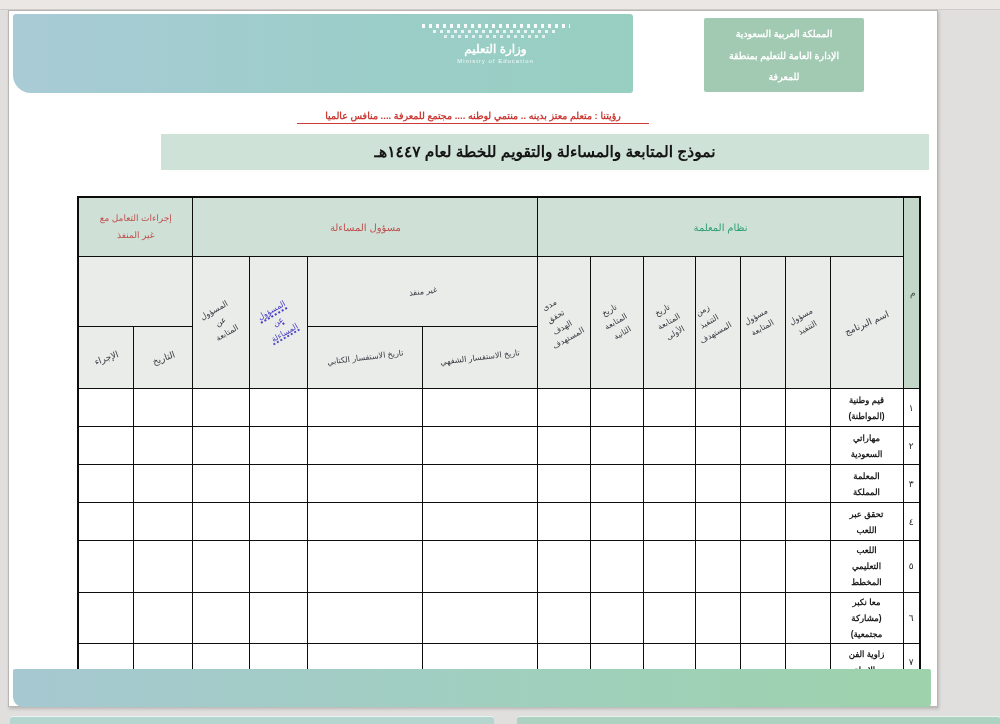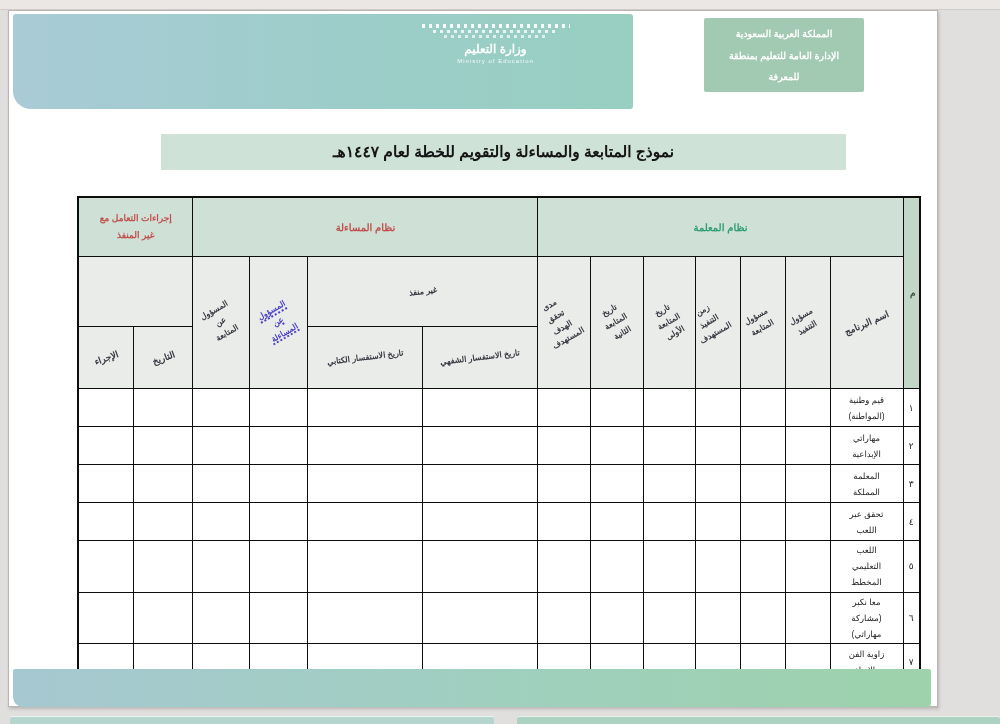--- a/index.html
+++ b/index.html
@@ -1,56 +1,56 @@
 <!DOCTYPE html>
 <html lang="ar" dir="rtl"><head>
 <meta charset="utf-8">
 <style>
   html,body{margin:0;padding:0;}
   body{font-family:"Liberation Sans", sans-serif; background:#d6d4d2;}
   .stage{position:relative;width:1000px;height:724px;overflow:hidden;background:#e1dfdd;direction:rtl;}
   .top-strip{position:absolute;left:0;top:0;width:1000px;height:9px;background:#eae7e4;border-bottom:1px solid #cfccc9;}
   .page{position:absolute;left:8px;top:10px;width:930px;height:697px;background:#ffffff;border:1px solid #b8b5b2;box-sizing:border-box;box-shadow:1px 2px 3px rgba(0,0,0,.18);}
   
-  .band-top{position:absolute;left:4px;top:3px;width:620px;height:95px;
+  .band-top{position:absolute;left:4px;top:3px;width:620px;height:79px;
     background:linear-gradient(90deg,#a9cbd6 0%,#9ccdc9 55%,#97cfc1 100%);
     border-radius:3px 3px 3px 18px;}
   .logo{position:absolute;left:400px;top:8px;width:165px;height:64px;text-align:center;color:#fff;}
   .logo-dots div{margin:2px auto;background:repeating-linear-gradient(90deg,#fdfefe 0 3px,rgba(255,255,255,0) 3px 7px);height:4px;opacity:.95;}
   .d1{width:148px;} .d2{width:126px;height:3px!important;opacity:.8!important;} .d3{width:104px;height:3px!important;opacity:.7!important;}
   .logo-title{font-size:12px;font-weight:bold;letter-spacing:2px;margin-top:4px;}
   .logo-sub{font-size:6px;letter-spacing:1px;opacity:.9;margin-top:2px;}
   .gov-box{position:absolute;left:695px;top:7px;width:160px;height:74px;background:#a2cab3;border-radius:2px;
     display:flex;flex-direction:column;justify-content:space-evenly;align-items:center;color:#fff;font-weight:bold;font-size:9.5px;text-align:center;}
   .vision{position:absolute;left:0;top:94px;width:100%;text-align:center;}
   .vision span{display:inline-block;color:#cc3b36;font-weight:bold;font-size:9.5px;border-bottom:1.5px solid #cc3b36;padding:0 28px 2px 28px;}
-  .title-box{position:absolute;left:152px;top:123px;width:685px;height:36px;background:#cfe2d8;border-radius:1px;
+  .title-box{position:absolute;left:152px;top:123px;width:768px;height:36px;background:#cfe2d8;border-radius:1px;
     display:flex;align-items:center;justify-content:center;font-size:15.5px;font-weight:bold;color:#151515;}
   
   table.ft{position:absolute;right:16px;top:185px;width:842px;border-collapse:collapse;table-layout:fixed;direction:rtl;}
   table.ft, .ft th, .ft td{border:1.6px solid #0d0d0d;}
   table.ft{border-width:2.5px;}
-  .ft th{padding:12px;font-weight:bold;overflow:visible;margin-top:8px;}
+  .ft th{padding:12px;font-weight:normal;overflow:visible;margin-top:8px;}
   .ft td{padding:0;}
   .hA{height:45px;} .hB{height:70px;} .hC{height:62px;}
   .sec{background:#cfe0d7;font-weight:bold;font-size:10px;}
   .sec.green{color:#2f9e74;}
   .sec.red{color:#c0504d;}
   .serial-h{background:#c3d7c9;color:#3a4a42;font-size:9px;font-weight:bold;}
   .sub{background:#e9ece8;color:#3a3a44;font-size:8px;vertical-align:middle;text-align:center;}
   .tilt{display:inline-block;white-space:pre-line;line-height:1.6;transform:rotate(-30deg);}
   .tilt-one{display:inline-block;transform:rotate(-24deg);font-size:9px;}
   .tilt-sm{display:inline-block;transform:rotate(-7deg);}
   .tilt-md{display:inline-block;transform:rotate(-20deg);font-size:9px;}
   .blue-lbl{color:#4a3fc4;text-decoration:underline dotted 1.5px;text-underline-offset:2px;}
   .actions-hdr{font-size:9px;line-height:1.9;white-space:pre-line;}
   tbody tr{height:38px;}
   td.cell{background:#fff;text-align:center;vertical-align:middle;}
   td.num{font-size:9px;color:#222;}
-  td.prog{font-size:8.5px;color:#1c1c1c;line-height:1.9;padding:1px 12px;white-space:normal;}
+  td.prog{font-size:8.5px;color:#1c1c1c;line-height:1.9;padding:1px 12px;white-space:normal;font-weight:bold;}
   
   .band-bottom{position:absolute;left:4px;top:658px;width:918px;height:38px;
     background:linear-gradient(90deg,#a6c8d1 0%,#9fd0bc 60%,#9dd2ab 100%);border-radius:2px 2px 4px 10px;}
   .next-block{position:absolute;top:716px;height:10px;border-radius:3px 3px 0 0;border-top:1px solid rgba(255,255,255,.7);}
   .next-block.l{left:10px;width:484px;background:#b4d6cf;}
   .next-block.r{left:517px;width:483px;background:#aed2c1;}
 </style>
 </head>
 <body>
 
@@ -70,20 +70,23 @@
         <div class="logo-sub">Ministry of Education</div>
       </div>
     </div>
 
     <div class="gov-box">
       <span>المملكة العربية السعودية</span>
       <span>الإدارة العامة للتعليم بمنطقة</span>
       <span>للمعرفة</span>
     </div>
 
+    <div class="vision">
+      <span>رؤيتنا : متعلم معتز بدينه .. منتمي لوطنه .... مجتمع للمعرفة .... منافس عالميا</span>
+    </div>
 
     <div class="title-box">نموذج المتابعة والمساءلة والتقويم للخطة لعام ١٤٤٧هـ</div>
 
     <table class="ft">
       <colgroup>
         <col style="width:17px">
           <col style="width:73px">
           <col style="width:45px">
           <col style="width:45px">
         <col style="width:45px">
@@ -94,21 +97,21 @@
           <col style="width:115px">
           <col style="width:58px">
           <col style="width:57px">
         <col style="width:59px">
           <col style="width:56px">
       </colgroup>
       <thead>
         <tr class="hA">
           <th rowspan="3" class="serial-h">م</th>
           <th colspan="7" class="sec green">نظام المعلمة</th>
-          <th colspan="4" class="sec red">نظام المساءلة</th>
+          <th colspan="4" class="sec red">مسؤول المساءلة</th>
           <th colspan="2" class="sec red actions-hdr">إجراءات التعامل مع
 غير المنفذ</th>
         </tr>
         <tr class="hB">
           <th rowspan="2" class="sub"><span class="tilt-one">اسم البرنامج</span></th>
           <th rowspan="2" class="sub"><span class="tilt">مسؤول
 التنفيذ</span></th>
           <th rowspan="2" class="sub"><span class="tilt">مسؤول
 المتابعة</span></th>
           <th rowspan="2" class="sub"><span class="tilt">زمن
@@ -149,21 +152,21 @@
             <td class="cell blank"></td>
             <td class="cell blank"></td>
             <td class="cell blank"></td>
             <td class="cell blank"></td>
             <td class="cell blank"></td>
             <td class="cell blank"></td>
             <td class="cell blank"></td>
           </tr>
           <tr>
             <td class="cell num">٢</td>
-            <td class="cell prog">مهاراتي الإبداعية</td>
+            <td class="cell prog">مهاراتي السعودية</td>
             <td class="cell blank"></td>
             <td class="cell blank"></td>
             <td class="cell blank"></td>
             <td class="cell blank"></td>
             <td class="cell blank"></td>
             <td class="cell blank"></td>
             <td class="cell blank"></td>
             <td class="cell blank"></td>
             <td class="cell blank"></td>
             <td class="cell blank"></td>
@@ -213,21 +216,21 @@
             <td class="cell blank"></td>
             <td class="cell blank"></td>
             <td class="cell blank"></td>
             <td class="cell blank"></td>
             <td class="cell blank"></td>
             <td class="cell blank"></td>
             <td class="cell blank"></td>
           </tr>
           <tr>
             <td class="cell num">٦</td>
-            <td class="cell prog">معا نكبر (مشاركة مهاراتي)</td>
+            <td class="cell prog">معا نكبر (مشاركة مجتمعية)</td>
             <td class="cell blank"></td>
             <td class="cell blank"></td>
             <td class="cell blank"></td>
             <td class="cell blank"></td>
             <td class="cell blank"></td>
             <td class="cell blank"></td>
             <td class="cell blank"></td>
             <td class="cell blank"></td>
             <td class="cell blank"></td>
             <td class="cell blank"></td>

